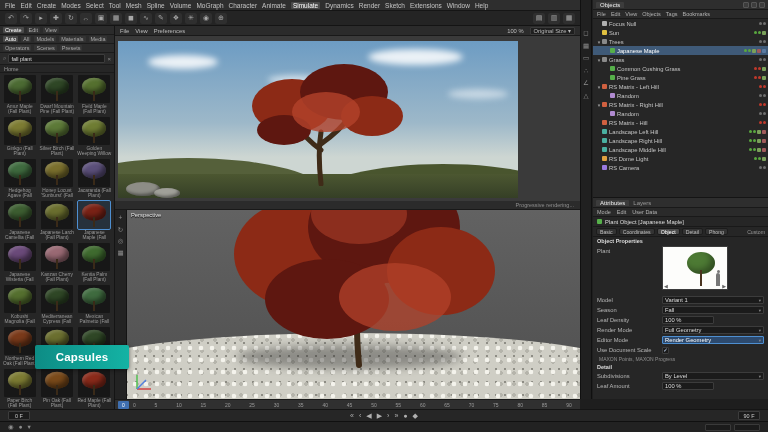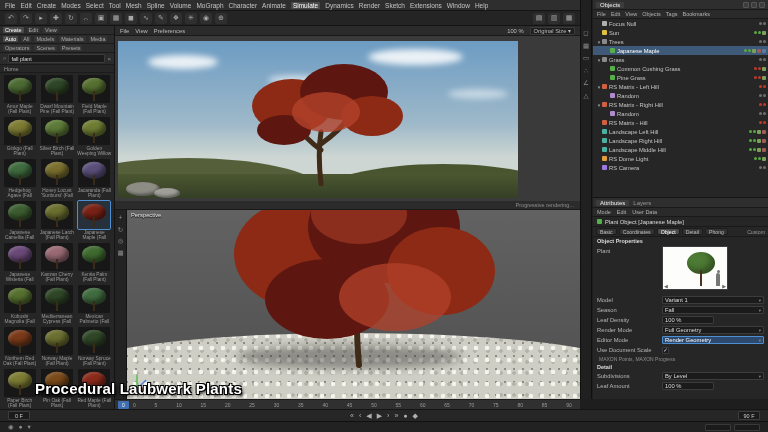--- a/index.html
+++ b/index.html
@@ -727,15 +727,15 @@
         <span class="sb-ic">◉</span>
         <span class="sb-ic">●</span>
         <span class="sb-ic">▾</span>
       </span>
     <div id="sb-right">
       <span class="sb-box"></span>
       <span class="sb-box"></span>
     </div>
   </div>
 
-  <div id="title-overlay">Procedural Laubwerk Plants</div>
+  <div id="badge">Capsules</div>
 
 </div>
 
 </body></html>

